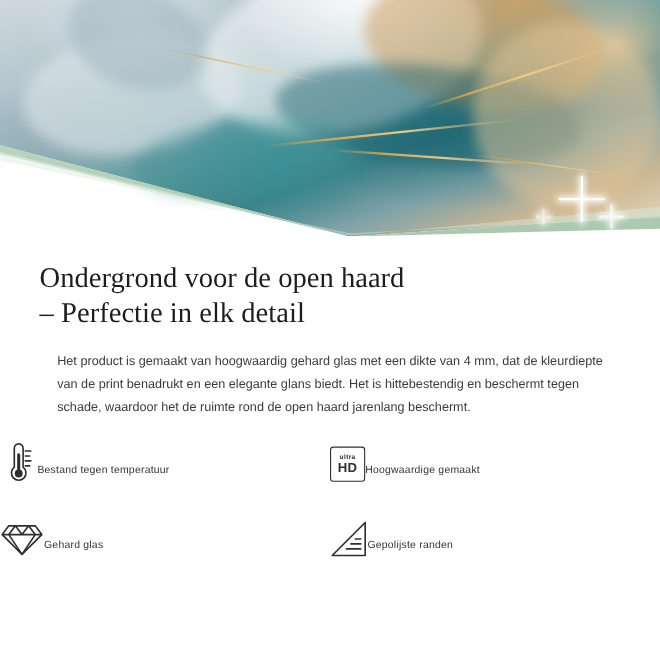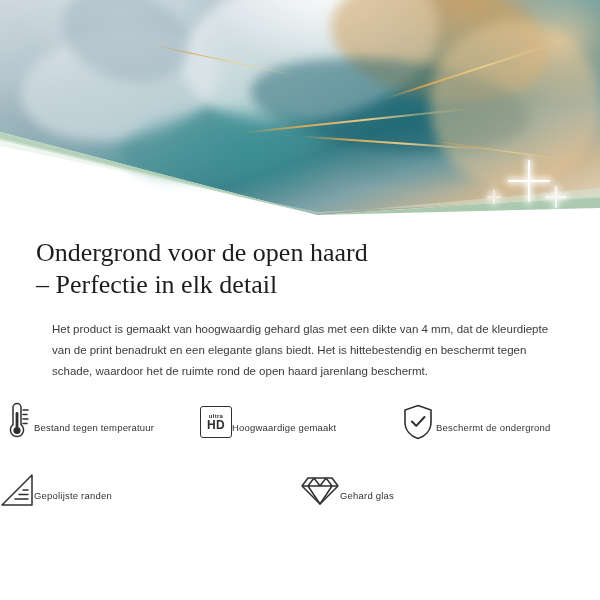--- a/index.html
+++ b/index.html
@@ -240,52 +240,43 @@
       <div class="feature">
         <div class="feature-icon">
           <div class="hd-box">
             <span class="hd-top">ultra</span>
             <span class="hd-bottom">HD</span>
           </div>
         </div>
         <div class="feature-label">Hoogwaardige gemaakt</div>
       </div>
 
-      <div class="feature">
-        <div class="feature-icon">
-          <svg width="36" height="40" viewBox="0 0 36 40" fill="none" stroke="#2f2f2f" stroke-width="1.6">
-            <path d="M18 3.5 31 8v12c0 8.2-5.6 14-13 16.5C10.6 34 5 28.2 5 20V8z"></path>
-            <path d="M12 19.5l4.2 4.4L24.5 15" stroke-linecap="round" stroke-linejoin="round" stroke-width="2"></path>
+
+    </div>
+
+    <div class="feature-row row2">
+
+      <div class="feature">
+        <div class="feature-icon">
+          <svg width="40" height="36" viewBox="0 0 40 36" fill="none" stroke="#2f2f2f" stroke-width="1.5" stroke-linejoin="round">
+            <path d="M8 6h24l6 8-18 18L2 14z"></path>
+            <path d="M2 14h36M14 6l-6 8 12 18M26 6l6 8-12 18M14 6l6 8 6-8M8 14l12 18 12-18"></path>
           </svg>
         </div>
-        <div class="feature-label">Beschermt de ondergrond</div>
-      </div>
-
-    </div>
-
-    <div class="feature-row row2">
+        <div class="feature-label">Gehard glas</div>
+      </div>
 
       <div class="feature">
         <div class="feature-icon">
           <svg width="34" height="34" viewBox="0 0 34 34" fill="none" stroke="#2f2f2f" stroke-width="1.5" stroke-linecap="round">
             <path d="M2 32 32 2v30z" stroke-linejoin="round"></path>
             <path d="M15 26h13M19 21.5h9M23 17h5"></path>
           </svg>
         </div>
         <div class="feature-label">Gepolijste randen</div>
       </div>
 
-      <div class="feature">
-        <div class="feature-icon">
-          <svg width="40" height="36" viewBox="0 0 40 36" fill="none" stroke="#2f2f2f" stroke-width="1.5" stroke-linejoin="round">
-            <path d="M8 6h24l6 8-18 18L2 14z"></path>
-            <path d="M2 14h36M14 6l-6 8 12 18M26 6l6 8-12 18M14 6l6 8 6-8M8 14l12 18 12-18"></path>
-          </svg>
-        </div>
-        <div class="feature-label">Gehard glas</div>
-      </div>
-
 
     </div>
 
   </div>
 
 </div>
 
 </body></html>

